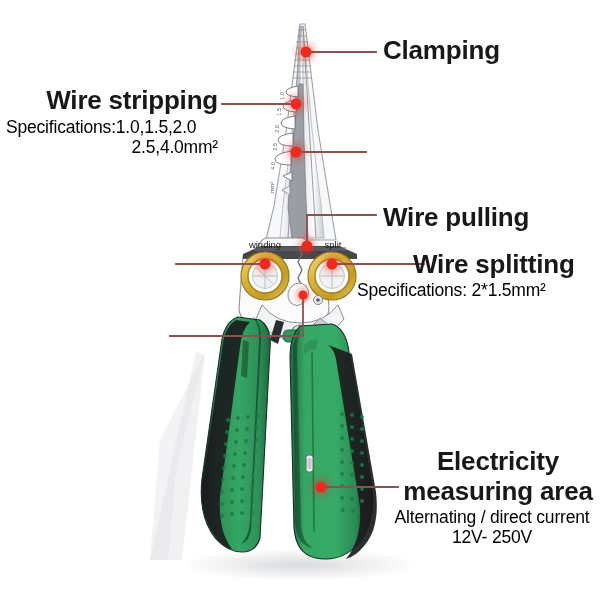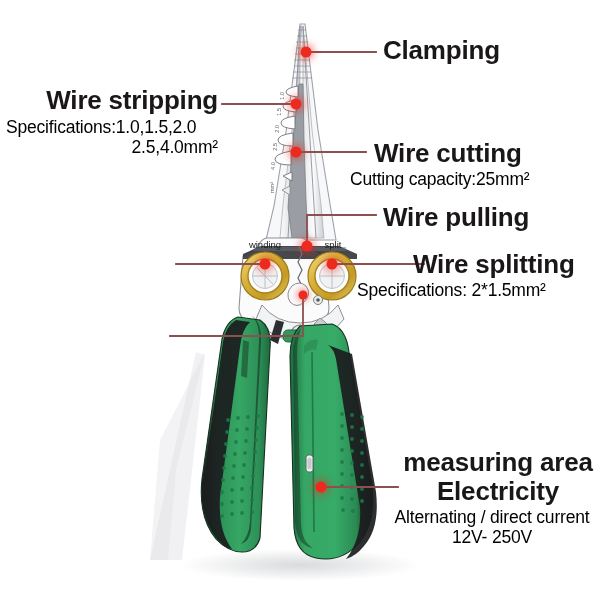--- a/index.html
+++ b/index.html
@@ -280,36 +280,32 @@
   <div class="lbl" style="left:383px;top:36px">
     <div class="h">Clamping</div>
   </div>
 
   <div class="lbl rgt" style="left:6px;top:86px;width:212px">
     <div class="h">Wire stripping</div>
     <div class="s" style="margin-top:3px;text-align:left">Specifications:1.0,1.5,2.0</div>
     <div class="s">2.5,4.0mm²</div>
   </div>
 
-  <div class="lbl" style="left:374px;top:139px">
-    <div class="h">Wire cutting</div>
-    <div class="s" style="margin-top:2px;margin-left:-24px">Cutting capacity:25mm²</div>
-  </div>
 
   <div class="lbl" style="left:383px;top:203px">
     <div class="h">Wire pulling</div>
   </div>
 
   <div class="lbl" style="left:413px;top:250px">
     <div class="h">Wire splitting</div>
     <div class="s" style="margin-top:2px;margin-left:-56px">Specifications: 2*1.5mm²</div>
   </div>
 
 
 
   <div class="lbl ctr" style="left:400px;top:447px;width:196px">
+    <div class="h">Electricity</div>
     <div class="h" style="margin-top:1px">measuring area</div>
-    <div class="h">Electricity</div>
     <div class="s" style="margin-top:2px;margin-left:-12px">Alternating / direct current</div>
     <div class="s" style="margin-left:-12px">12V- 250V</div>
   </div>
 
 </div>
 
 </body></html>

